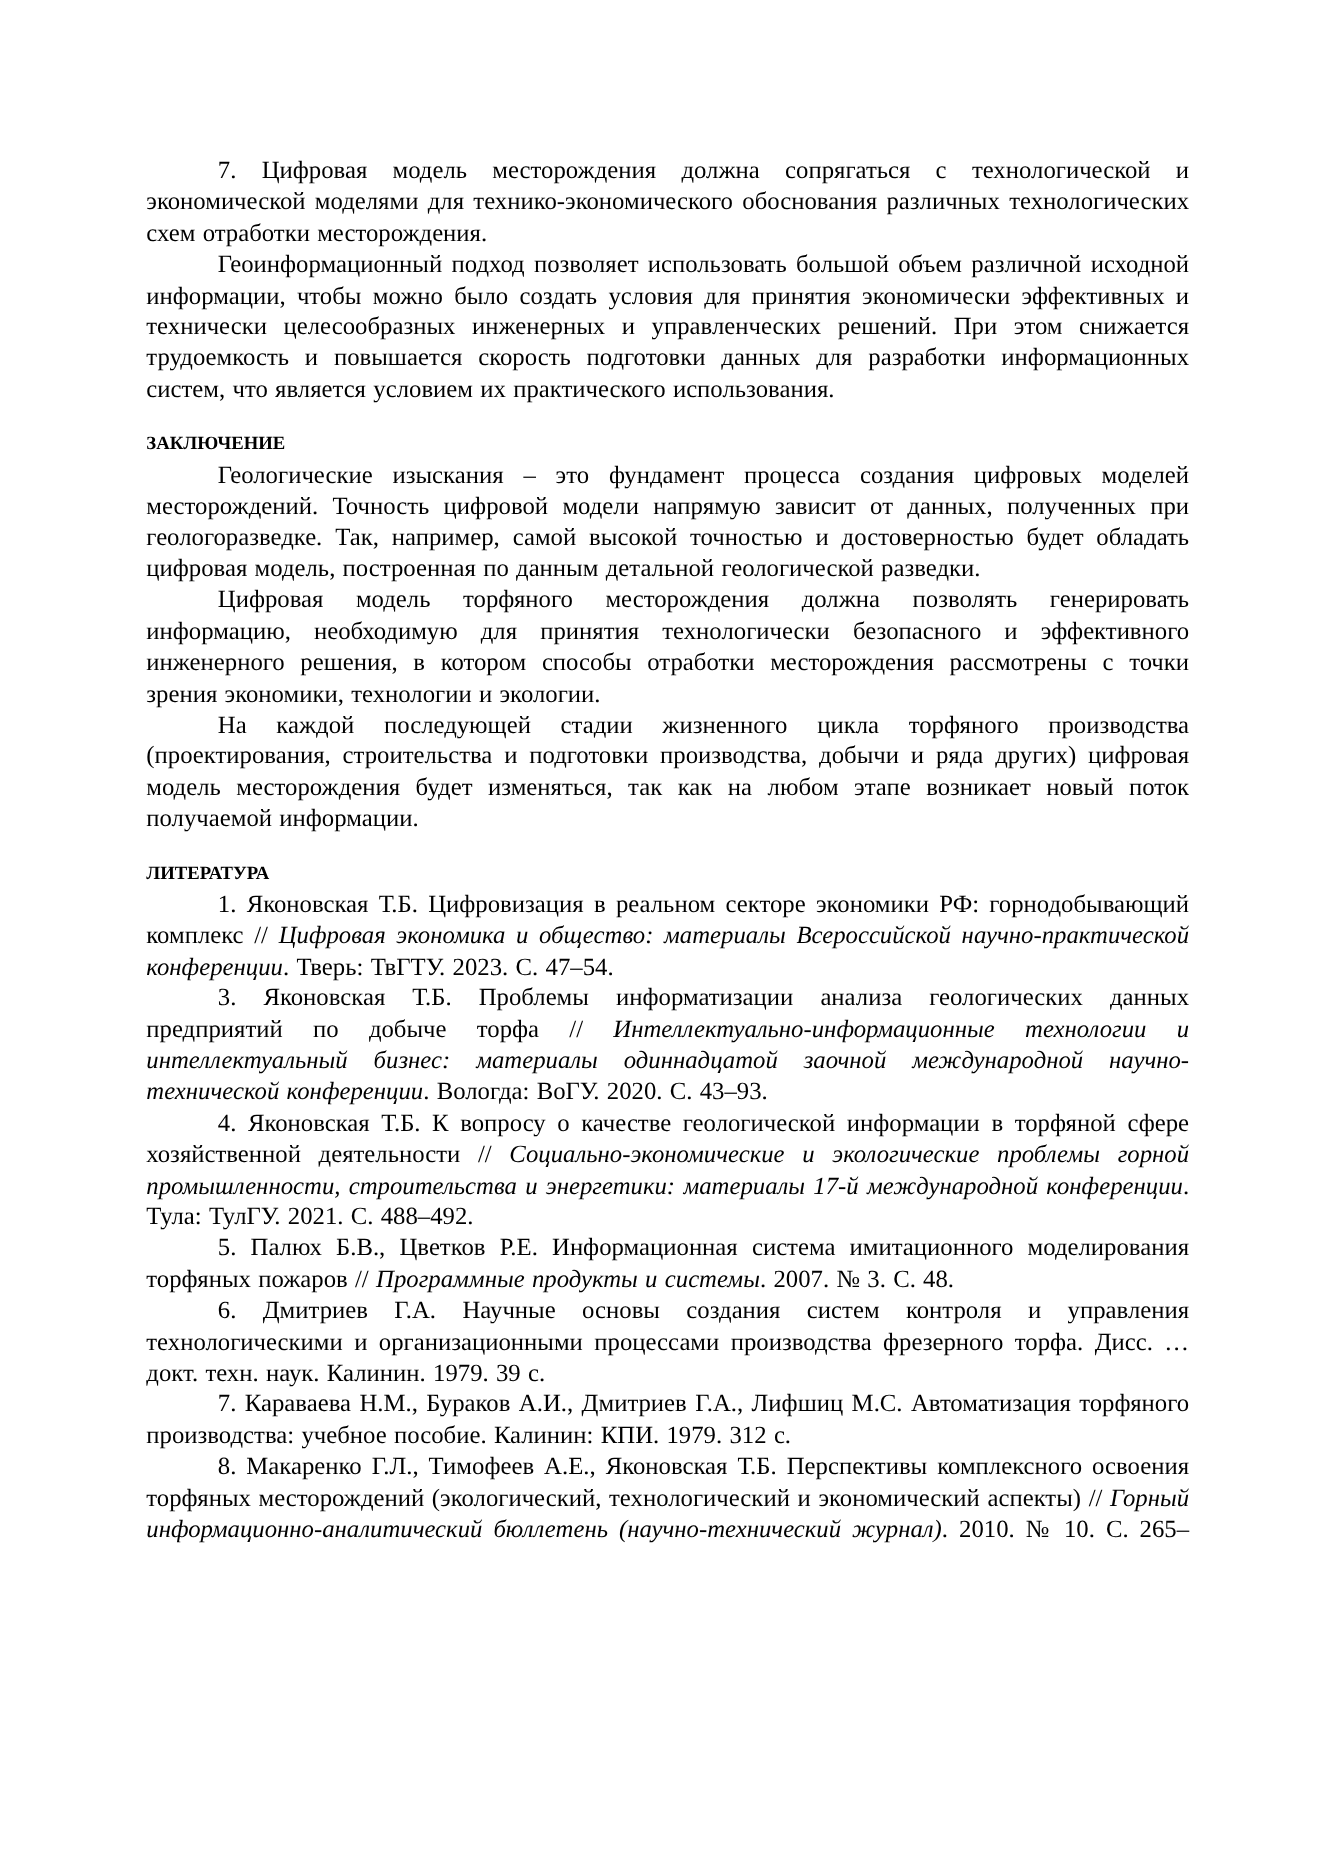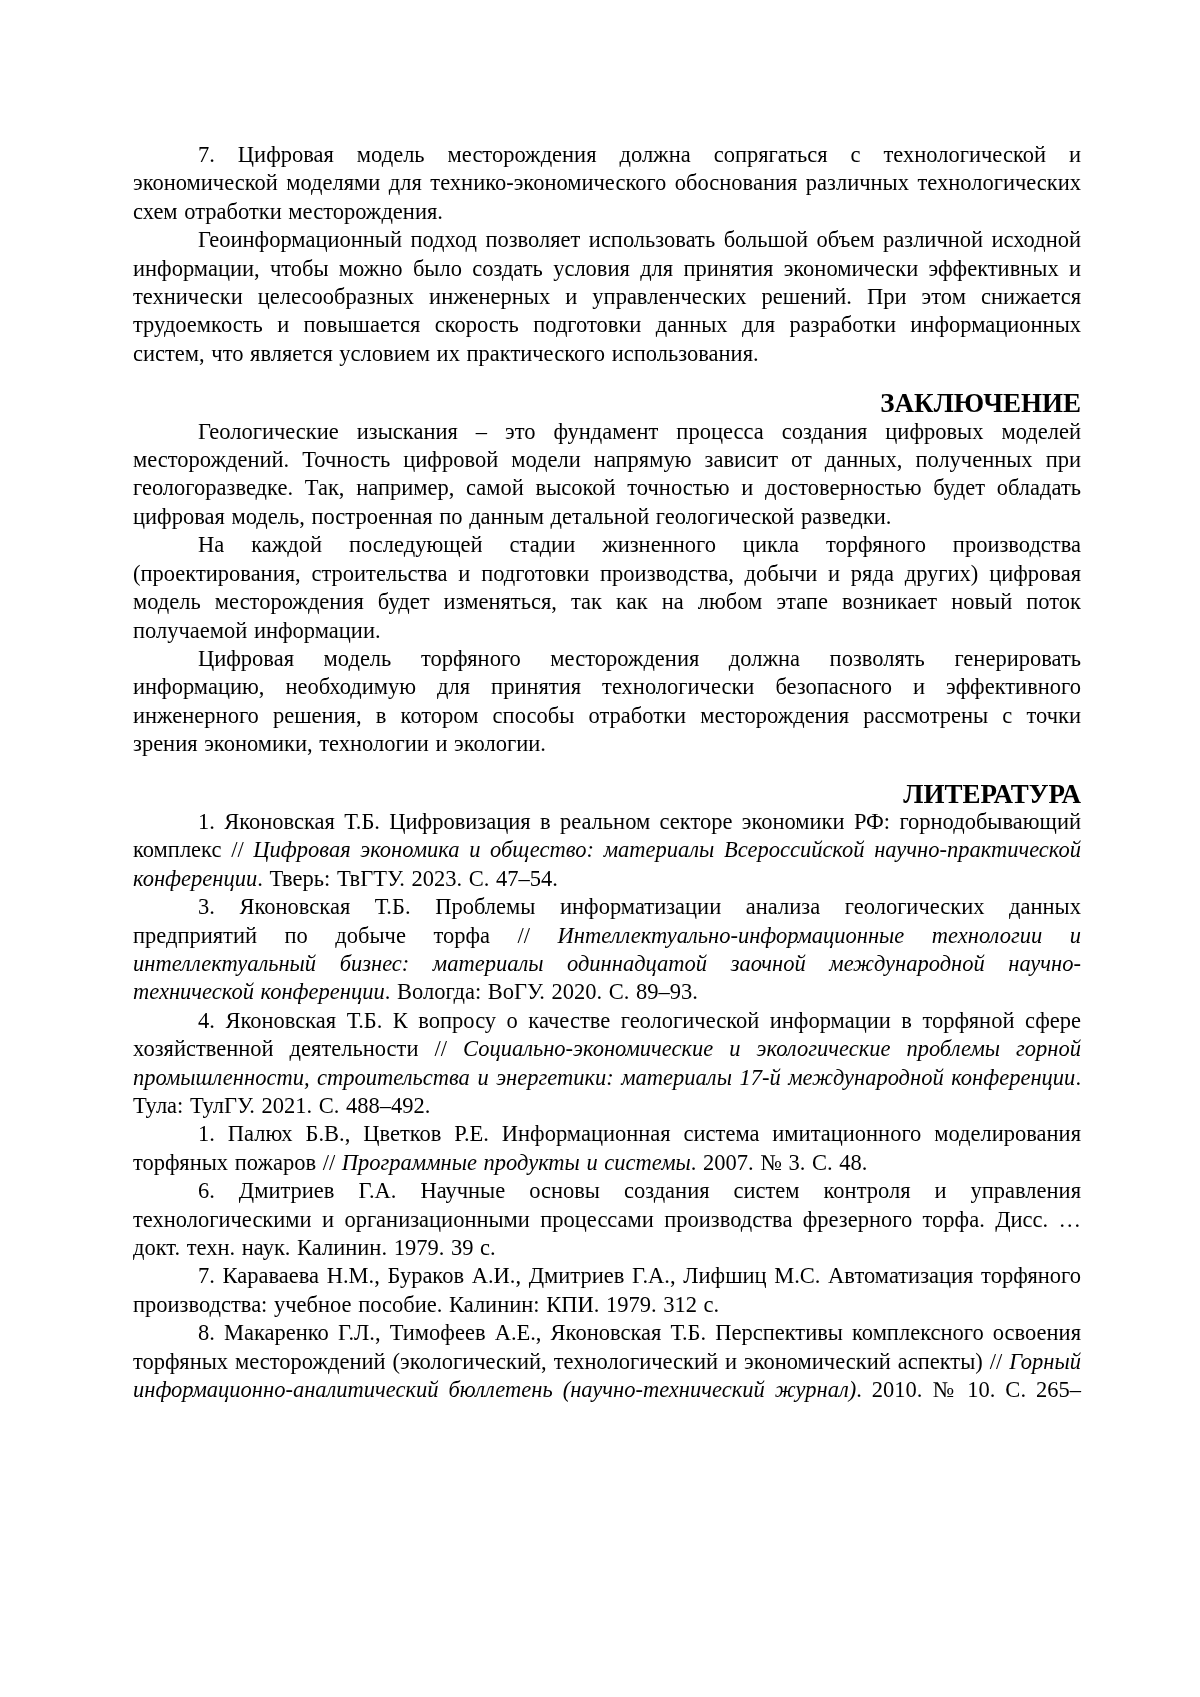--- a/index.html
+++ b/index.html
@@ -16,24 +16,24 @@
     overflow: hidden;
   }
   .para {
     font-size: 22.5px;
     line-height: 28.4px;
     text-align: justify;
     text-indent: 65px;
     word-spacing: 1px;
   }
   .section-heading {
-    font-size: 27px;
+    font-size: 17px;
     line-height: 28.4px;
     font-weight: bold;
-    text-align: right;
+    text-align: left;
     margin-top: 21px;
     font-family: inherit;
   }
   .ref-list .para em { font-style: italic; }
   .footer {
     margin-top: 9px;
     text-align: right;
     font-style: italic;
     font-size: 19.5px;
     line-height: 26px;
@@ -53,31 +53,31 @@
 
   <div class="intro-block" id="intro-container">
       <p class="para">7. Цифровая модель месторождения должна сопрягаться с технологической и экономической моделями для технико-экономического обоснования различных технологических схем отработки месторождения.</p>
       <p class="para">Геоинформационный подход позволяет использовать большой объем различной исходной информации, чтобы можно было создать условия для принятия экономически эффективных и технически целесообразных инженерных и управленческих решений. При этом снижается трудоемкость и повышается скорость подготовки данных для разработки информационных систем, что является условием их практического использования.</p>
     </div>
 
   <h2 class="section-heading">ЗАКЛЮЧЕНИЕ</h2>
 
   <div class="conclusion-block" id="conclusion-container">
       <p class="para">Геологические изыскания – это фундамент процесса создания цифровых моделей месторождений. Точность цифровой модели напрямую зависит от данных, полученных при геологоразведке. Так, например, самой высокой точностью и достоверностью будет обладать цифровая модель, построенная по данным детальной геологической разведки.</p>
+      <p class="para">Цифровая модель торфяного месторождения должна позволять генерировать информацию, необходимую для принятия технологически безопасного и эффективного инженерного решения, в котором способы отработки месторождения рассмотрены с точки зрения экономики, технологии и экологии.</p>
       <p class="para">На каждой последующей стадии жизненного цикла торфяного производства (проектирования, строительства и подготовки производства, добычи и ряда других) цифровая модель месторождения будет изменяться, так как на любом этапе возникает новый поток получаемой информации.</p>
-      <p class="para">Цифровая модель торфяного месторождения должна позволять генерировать информацию, необходимую для принятия технологически безопасного и эффективного инженерного решения, в котором способы отработки месторождения рассмотрены с точки зрения экономики, технологии и экологии.</p>
     </div>
 
   <h2 class="section-heading">ЛИТЕРАТУРА</h2>
 
   <div class="ref-list" id="references-container">
       <p class="para"><span>1. Яконовская Т.Б. Цифровизация в реальном секторе экономики РФ: горнодобывающий комплекс // </span><em>Цифровая экономика и общество: материалы Всероссийской научно-практической конференции</em><span>. Тверь: ТвГТУ. 2023. С. 47–54.</span></p>
-      <p class="para"><span>3. Яконовская Т.Б. Проблемы информатизации анализа геологических данных предприятий по добыче торфа // </span><em>Интеллектуально-информационные технологии и интеллектуальный бизнес: материалы одиннадцатой заочной международной научно-технической конференции</em><span>. Вологда: ВоГУ. 2020. С. 89–93.</span></p>
+      <p class="para"><span>3. Яконовская Т.Б. Проблемы информатизации анализа геологических данных предприятий по добыче торфа // </span><em>Интеллектуально-информационные технологии и интеллектуальный бизнес: материалы одиннадцатой заочной международной научно-технической конференции</em><span>. Вологда: ВоГУ. 2020. С. 43–93.</span></p>
       <p class="para"><span>4. Яконовская Т.Б. К вопросу о качестве геологической информации в торфяной сфере хозяйственной деятельности // </span><em>Социально-экономические и экологические проблемы горной промышленности, строительства и энергетики: материалы  17-й международной конференции</em><span>. Тула: ТулГУ. 2021. С. 488–492.</span></p>
-      <p class="para"><span>1. Палюх Б.В., Цветков Р.Е. Информационная система имитационного моделирования торфяных пожаров // </span><em>Программные продукты и системы</em><span>. 2007. № 3. С. 48.</span></p>
+      <p class="para"><span>5. Палюх Б.В., Цветков Р.Е. Информационная система имитационного моделирования торфяных пожаров // </span><em>Программные продукты и системы</em><span>. 2007. № 3. С. 48.</span></p>
       <p class="para"><span>6. Дмитриев Г.А. Научные основы создания систем контроля и управления технологическими и организационными процессами производства фрезерного торфа. Дисс. … докт. техн. наук. Калинин. 1979. 39 с.</span></p>
       <p class="para"><span>7. Караваева Н.М., Бураков А.И., Дмитриев Г.А., Лифшиц М.С. Автоматизация торфяного производства: учебное пособие. Калинин: КПИ. 1979. 312 с.</span></p>
       <p class="para"><span>8. Макаренко Г.Л., Тимофеев А.Е., Яконовская Т.Б. Перспективы комплексного освоения торфяных месторождений (экологический, технологический и экономический аспекты) // </span><em>Горный информационно-аналитический бюллетень (научно-технический журнал)</em><span>. 2010. № 10. С. 265–272.</span></p>
     </div>
 
   <div class="footer">
     <div>Вестник Тверского государственного технического университета.</div>
     <div>Серия «Технические науки». № 1 (21), 2024</div>
   </div>
 

